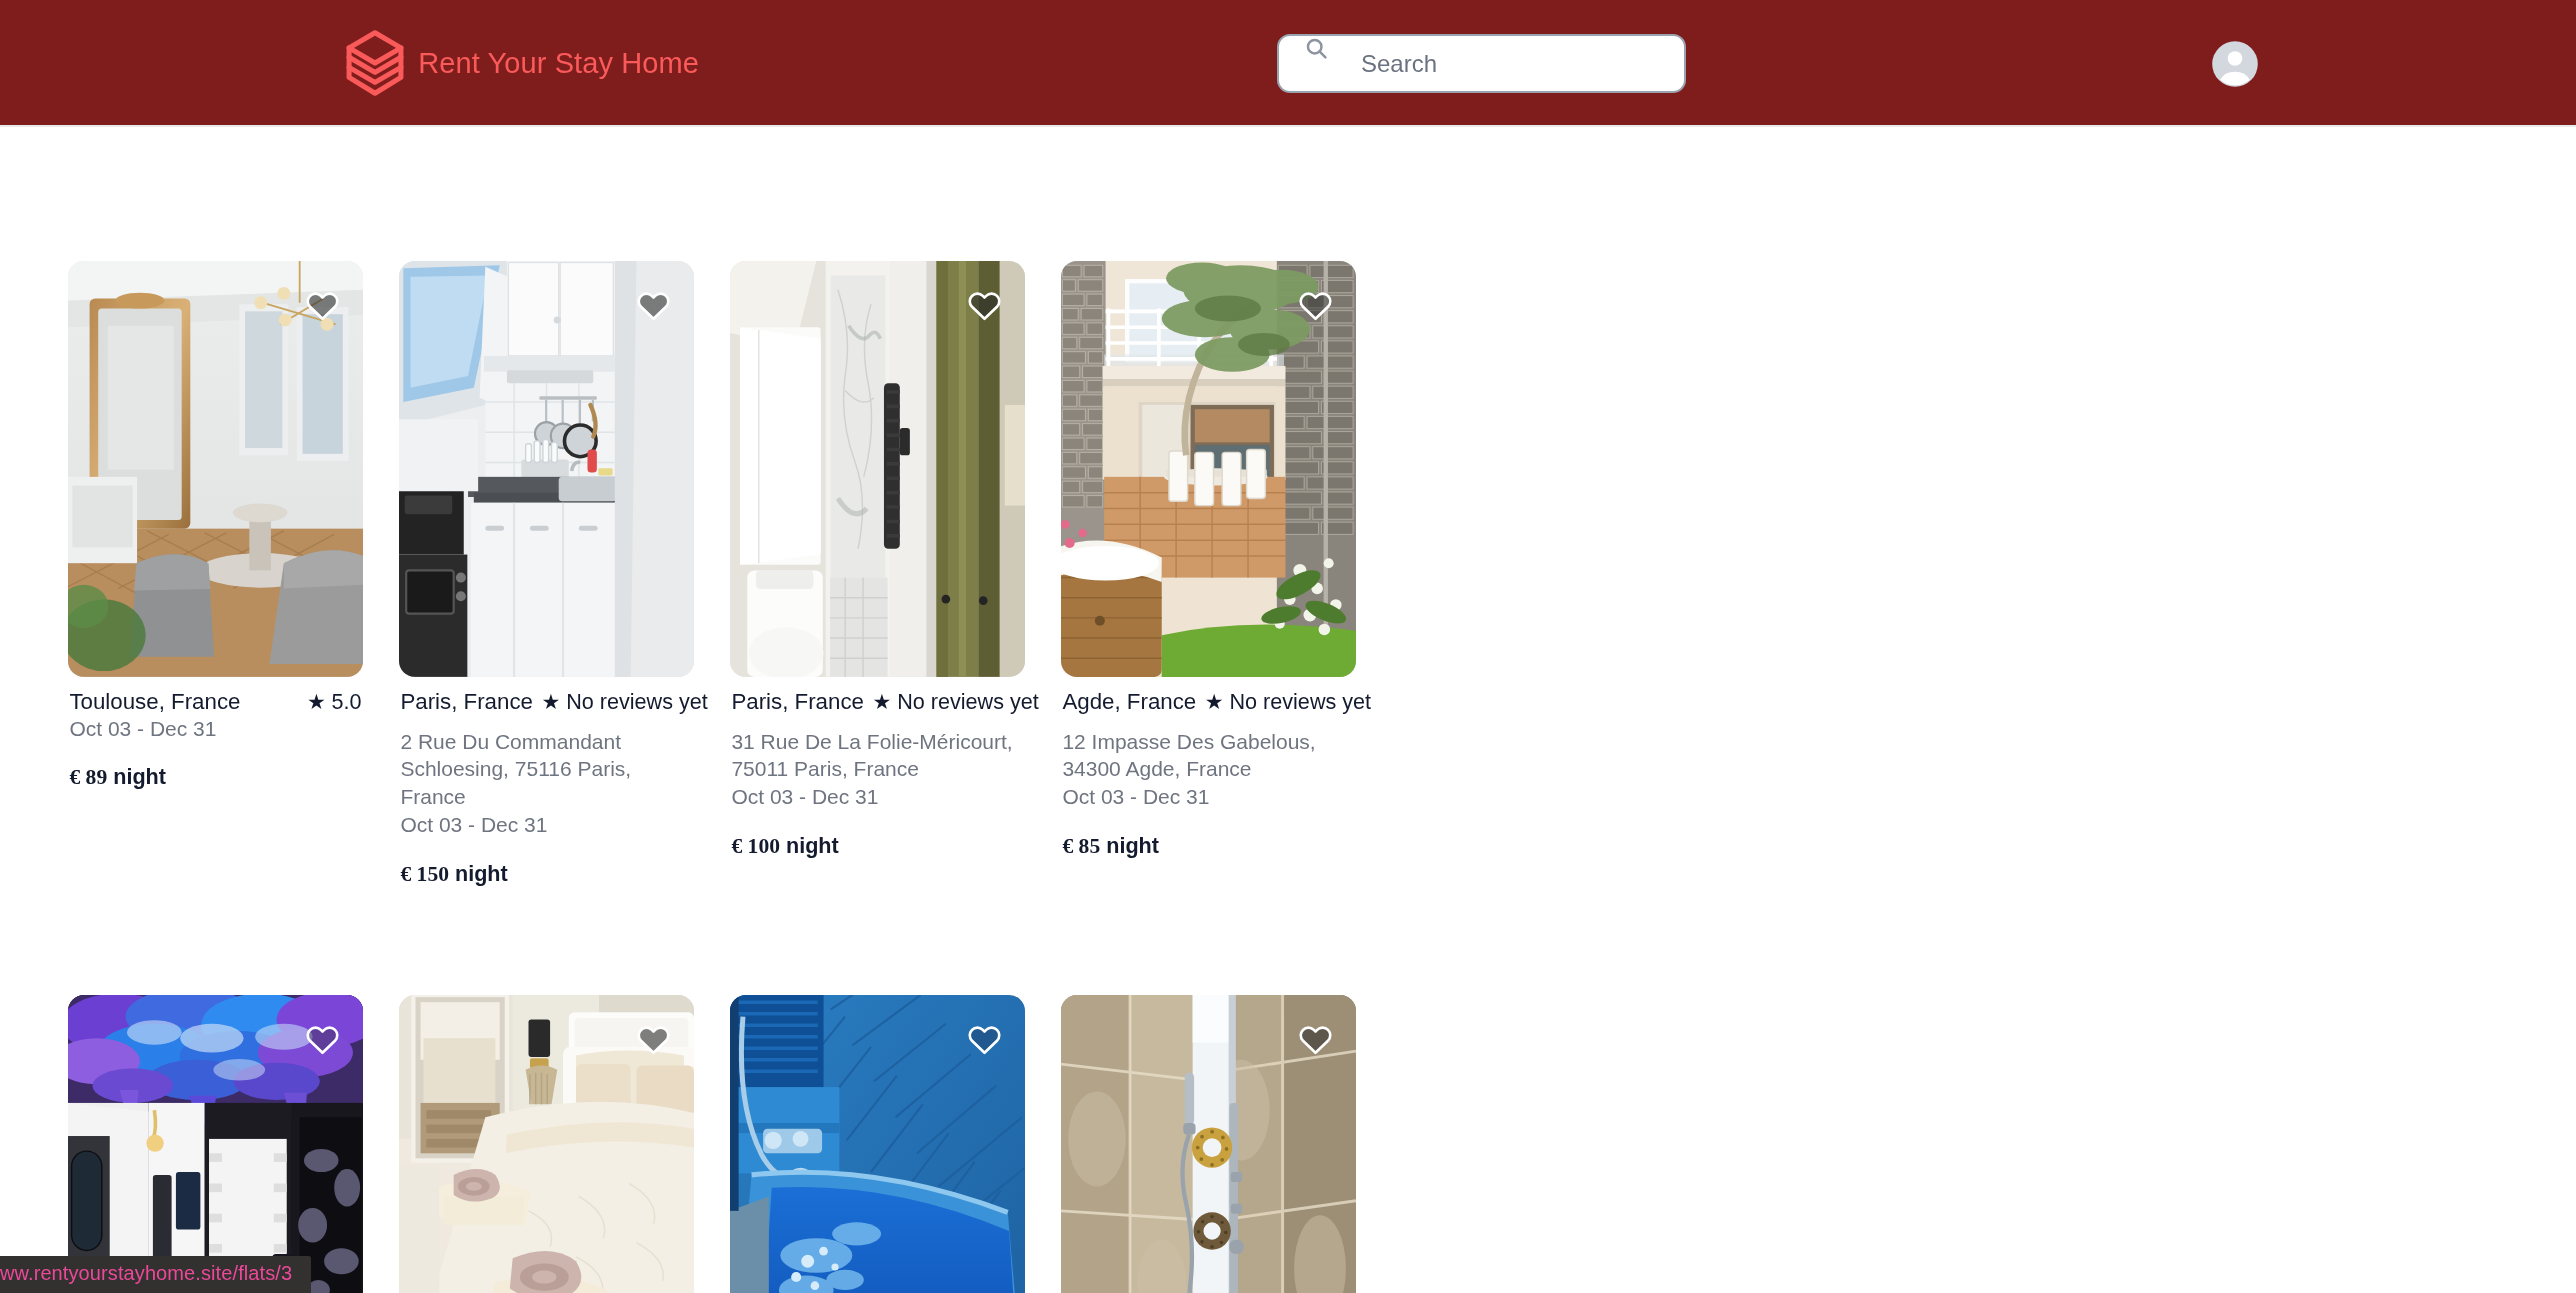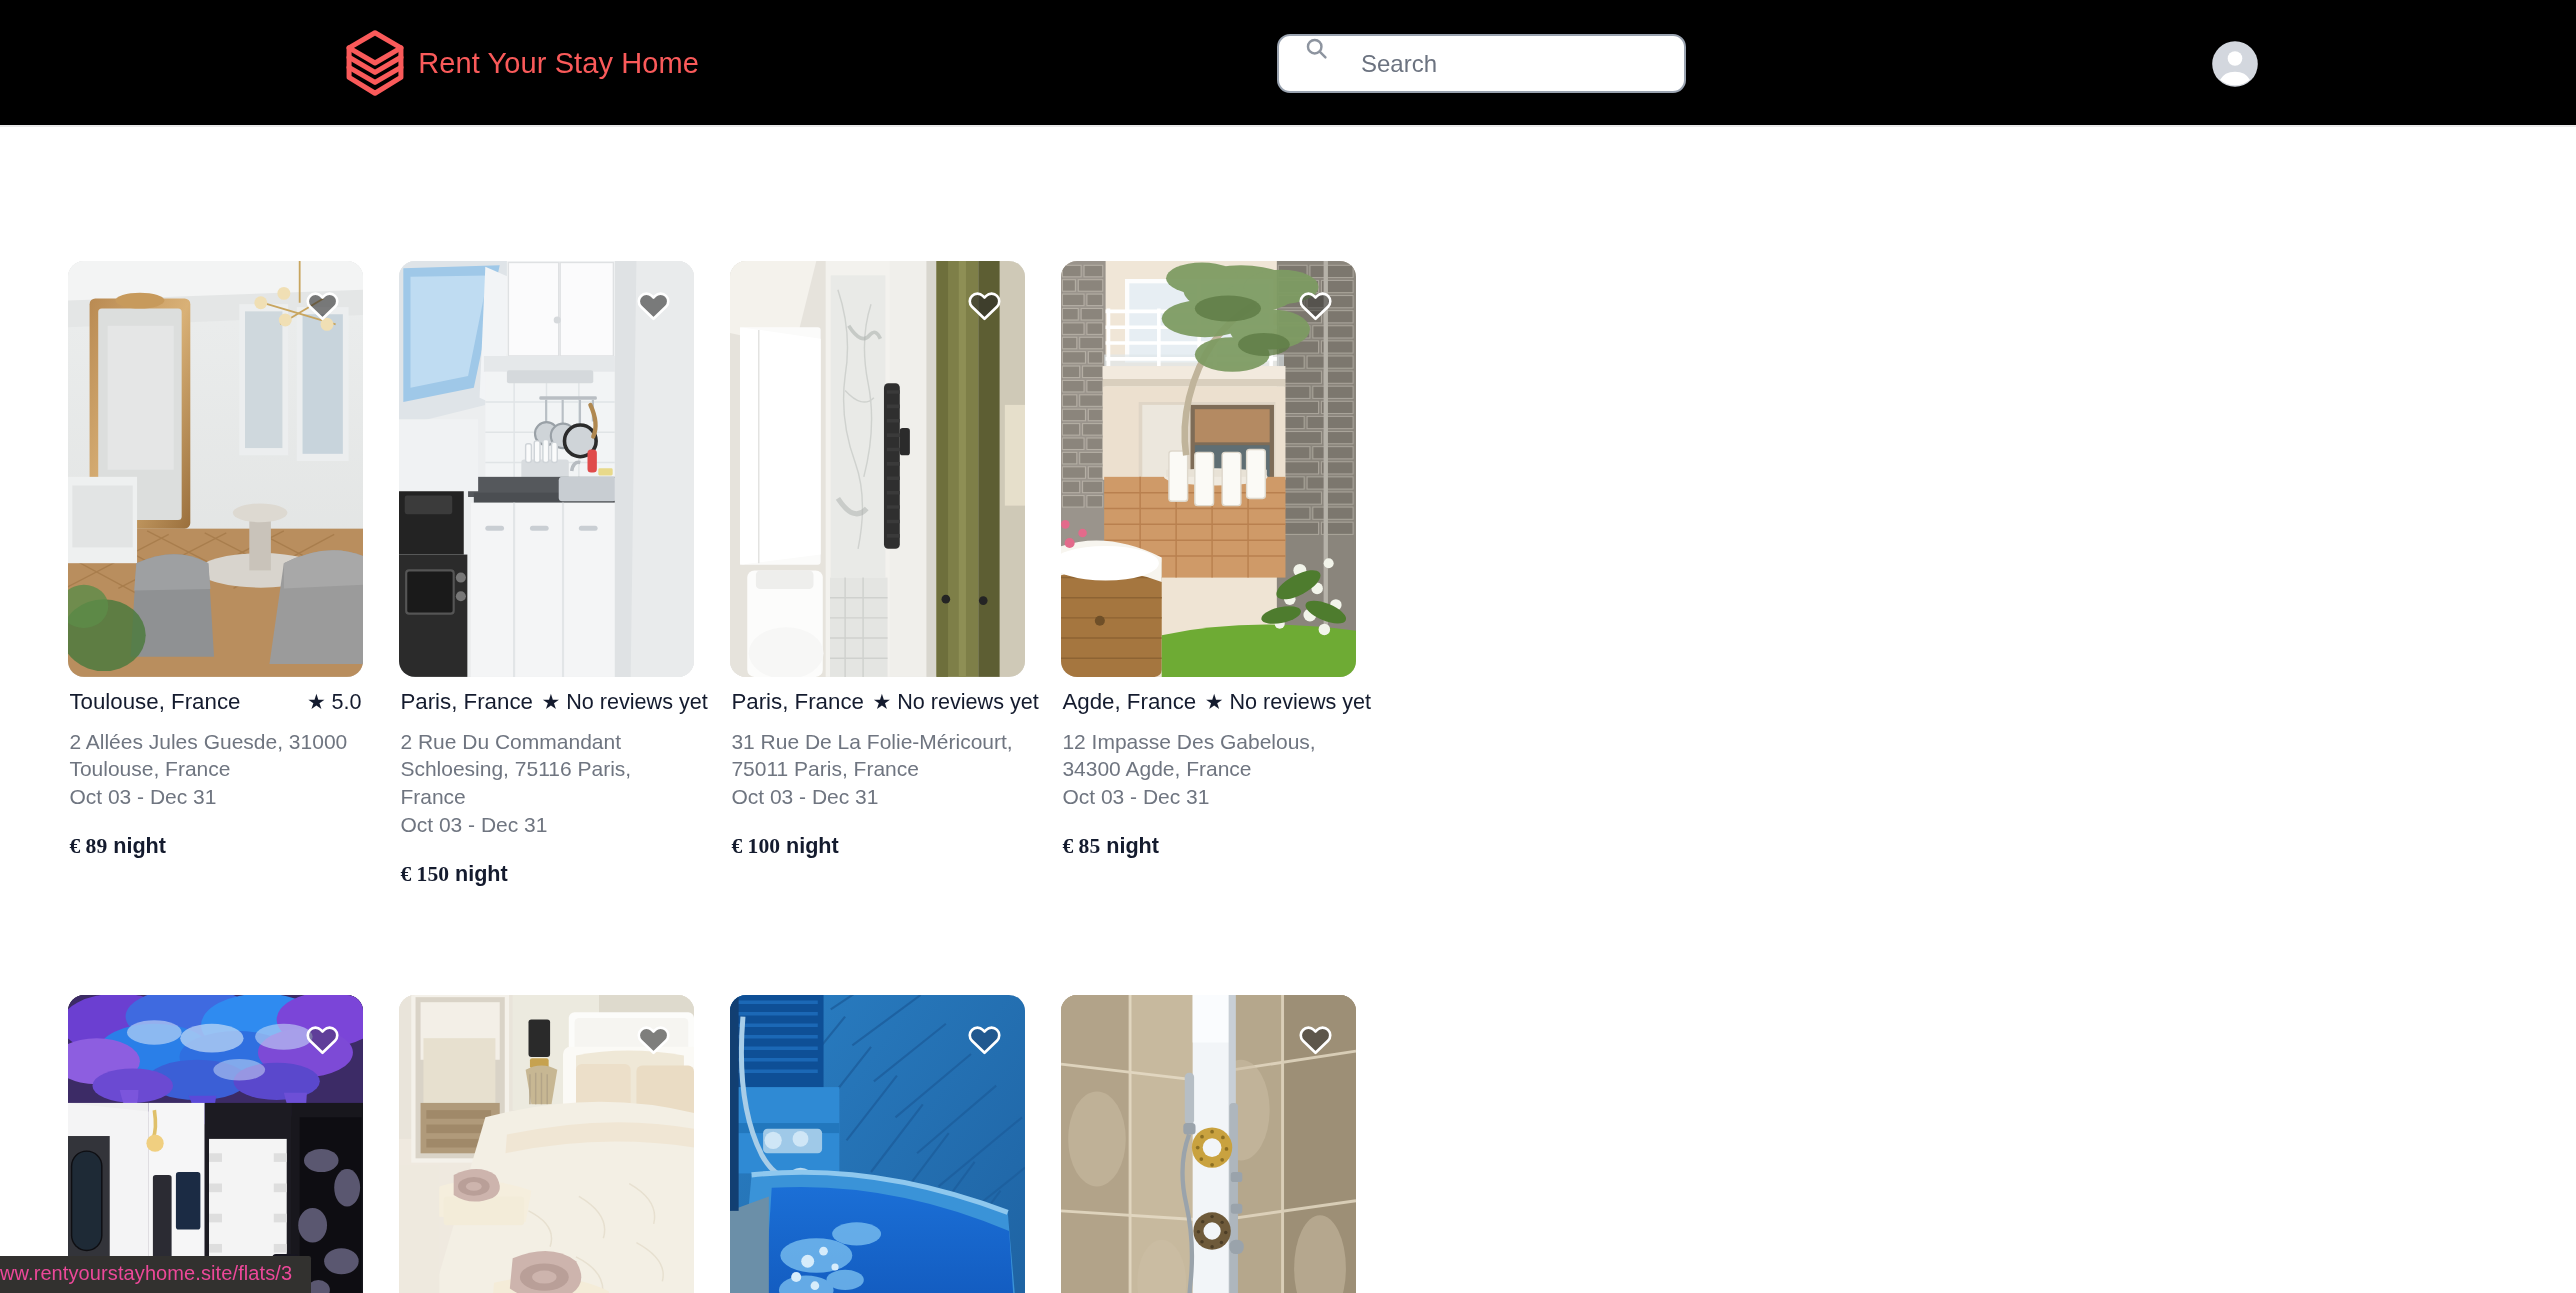--- a/index.html
+++ b/index.html
@@ -9,21 +9,21 @@
     font-family: "Liberation Sans", sans-serif;
     overflow: hidden;
   }
 
   
   .header {
     position: relative;
     height: 127px;
     width: 100%;
     border-bottom: 2.2px solid #e9e9ea;
-    background: #000000;
+    background: #7f1d1d;
     display: flex;
     align-items: center;
   }
   .brand {
     position: absolute;
     left: 339px;
     top: 27px;
     display: flex;
     align-items: center;
     gap: 7.2px;
@@ -262,21 +262,20 @@
       </button>
     </div>
     <div class="card-body">
       <div class="row-top">
         <span class="title">Toulouse, France</span>
         <span class="rating">
           <span class="star">★</span>
           <span>5.0</span>
         </span>
       </div>
-      <div class="addr">2 Allées Jules Guesde, 31000 Toulouse, France</div>
       <div class="dates">Oct 03 - Dec 31</div>
       <div class="price">
         <b>€ 89</b>
         <span>night</span>
       </div>
     </div>
   </div>
 
   <div class="card">
     <div class="card-media">

